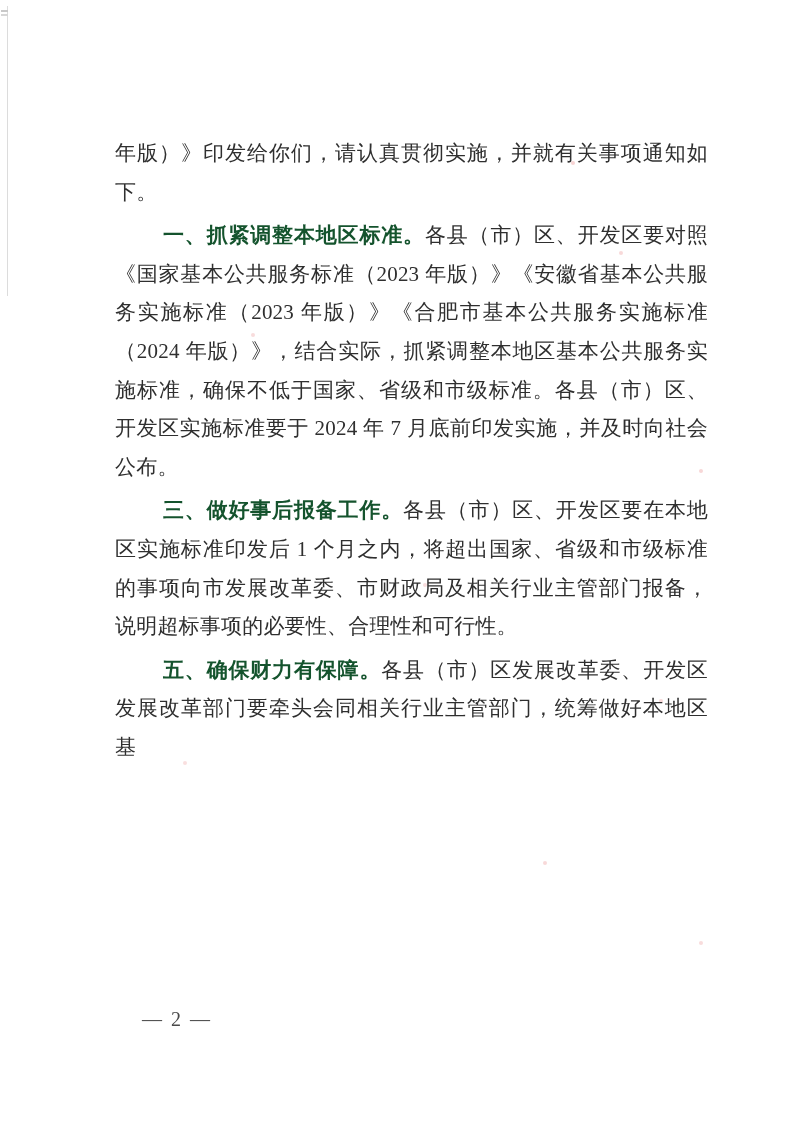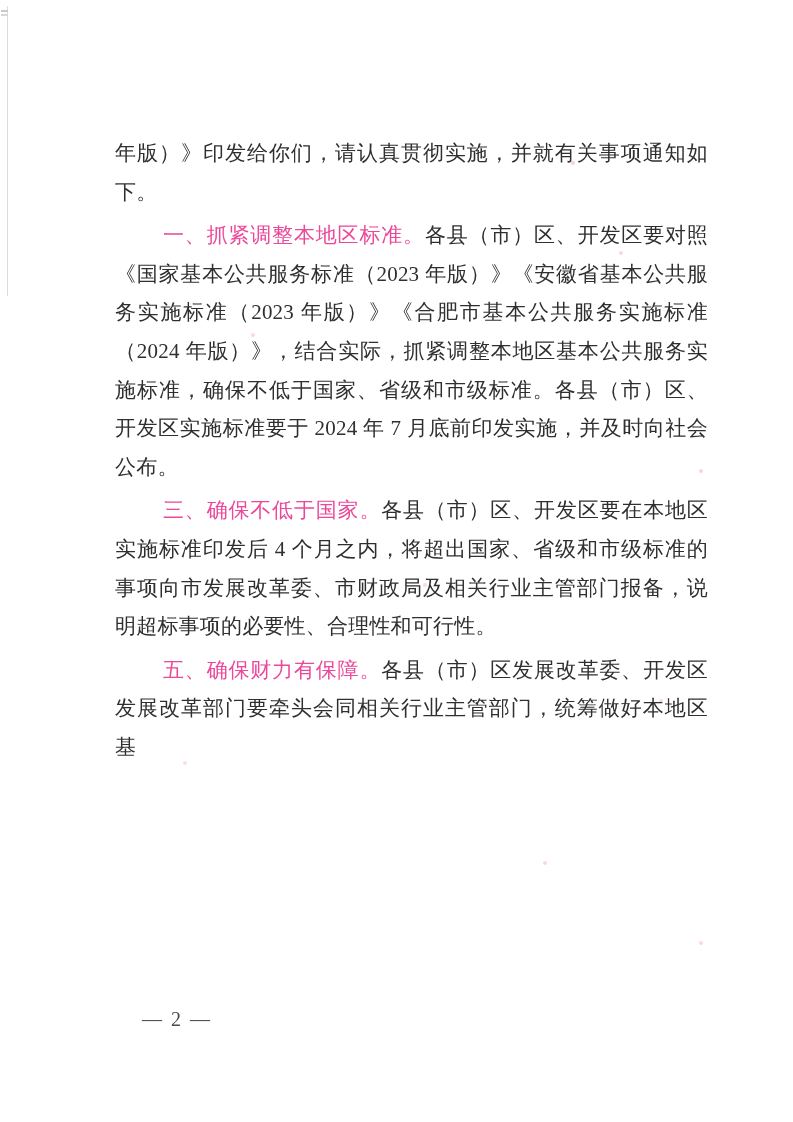--- a/index.html
+++ b/index.html
@@ -68,22 +68,22 @@
   .para {
     margin: 0;
     padding: 0;
   }
   .para.section {
     text-indent: 48px;
     margin-top: 5px;
   }
   .sec-heading {
     font-family: "Liberation Sans", "DejaVu Sans", sans-serif;
-    font-weight: 400;
-    color: #ec4899;
+    font-weight: 700;
+    color: #14532d;
     margin-top: 18px;
   }
   .page-number {
     position: absolute;
     left: 142px;
     top: 1007px;
     font-size: 20px;
     line-height: 24px;
     color: #4a4a4a;
     letter-spacing: 2px;
@@ -99,21 +99,21 @@
   <div class="scan-corner-mark"></div>
   <div class="scan-speckles"></div>
 
   <main class="content">
 
     <p class="para continuation">年版）》印发给你们，请认真贯彻实施，并就有关事项通知如下。</p>
 
     <p class="para section"><strong class="sec-heading">一、抓紧调整本地区标准。</strong><span class="sec-body">各县（市）区、开发区要对照《国家基本公共服务标准（2023 年版）》《安徽省基本公共服务实施标准（2023 年版）》《合肥市基本公共服务实施标准（2024 年版）》，结合实际，抓紧调整本地区基本公共服务实施标准，确保不低于国家、省级和市级标准。各县（市）区、开发区实施标准要于 2024 年 7 月底前印发实施，并及时向社会公布。</span></p>
 
 
-    <p class="para section"><strong class="sec-heading">三、确保不低于国家。</strong><span class="sec-body">各县（市）区、开发区要在本地区实施标准印发后 4 个月之内，将超出国家、省级和市级标准的事项向市发展改革委、市财政局及相关行业主管部门报备，说明超标事项的必要性、合理性和可行性。</span></p>
+    <p class="para section"><strong class="sec-heading">三、做好事后报备工作。</strong><span class="sec-body">各县（市）区、开发区要在本地区实施标准印发后 1 个月之内，将超出国家、省级和市级标准的事项向市发展改革委、市财政局及相关行业主管部门报备，说明超标事项的必要性、合理性和可行性。</span></p>
 
 
     <p class="para section"><strong class="sec-heading">五、确保财力有保障。</strong><span class="sec-body">各县（市）区发展改革委、开发区发展改革部门要牵头会同相关行业主管部门，统筹做好本地区基</span></p>
 
   </main>
 
   <footer class="page-number">— 2 —</footer>
 
 </div>
 

